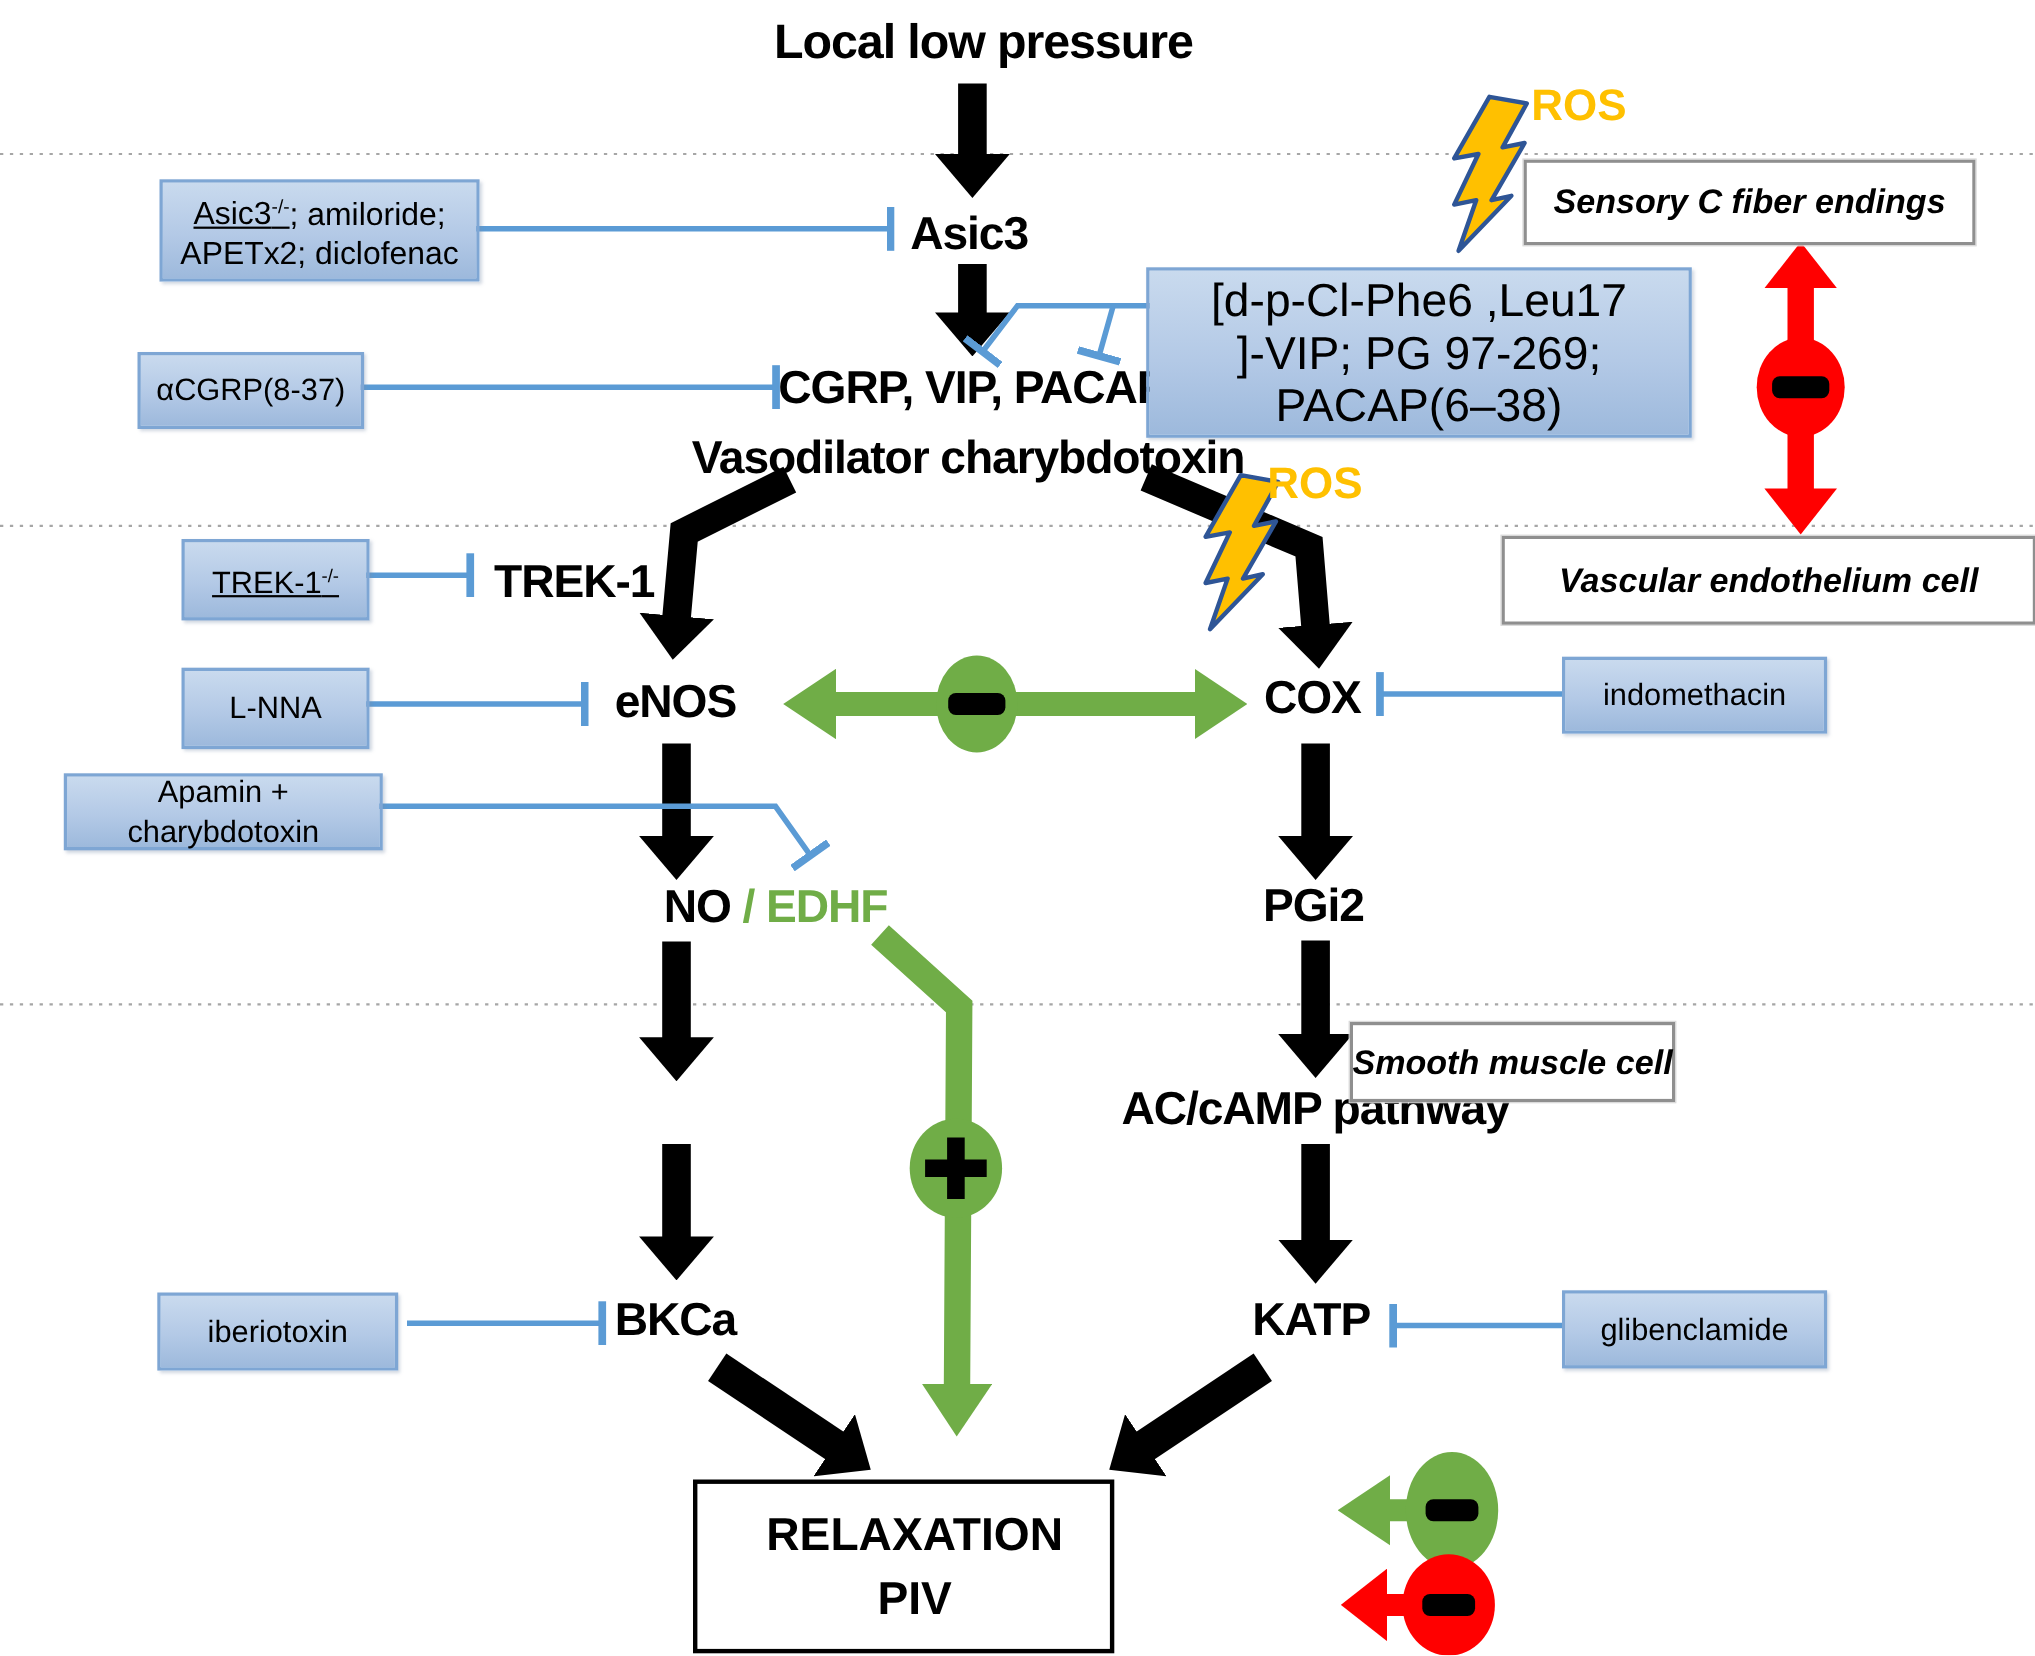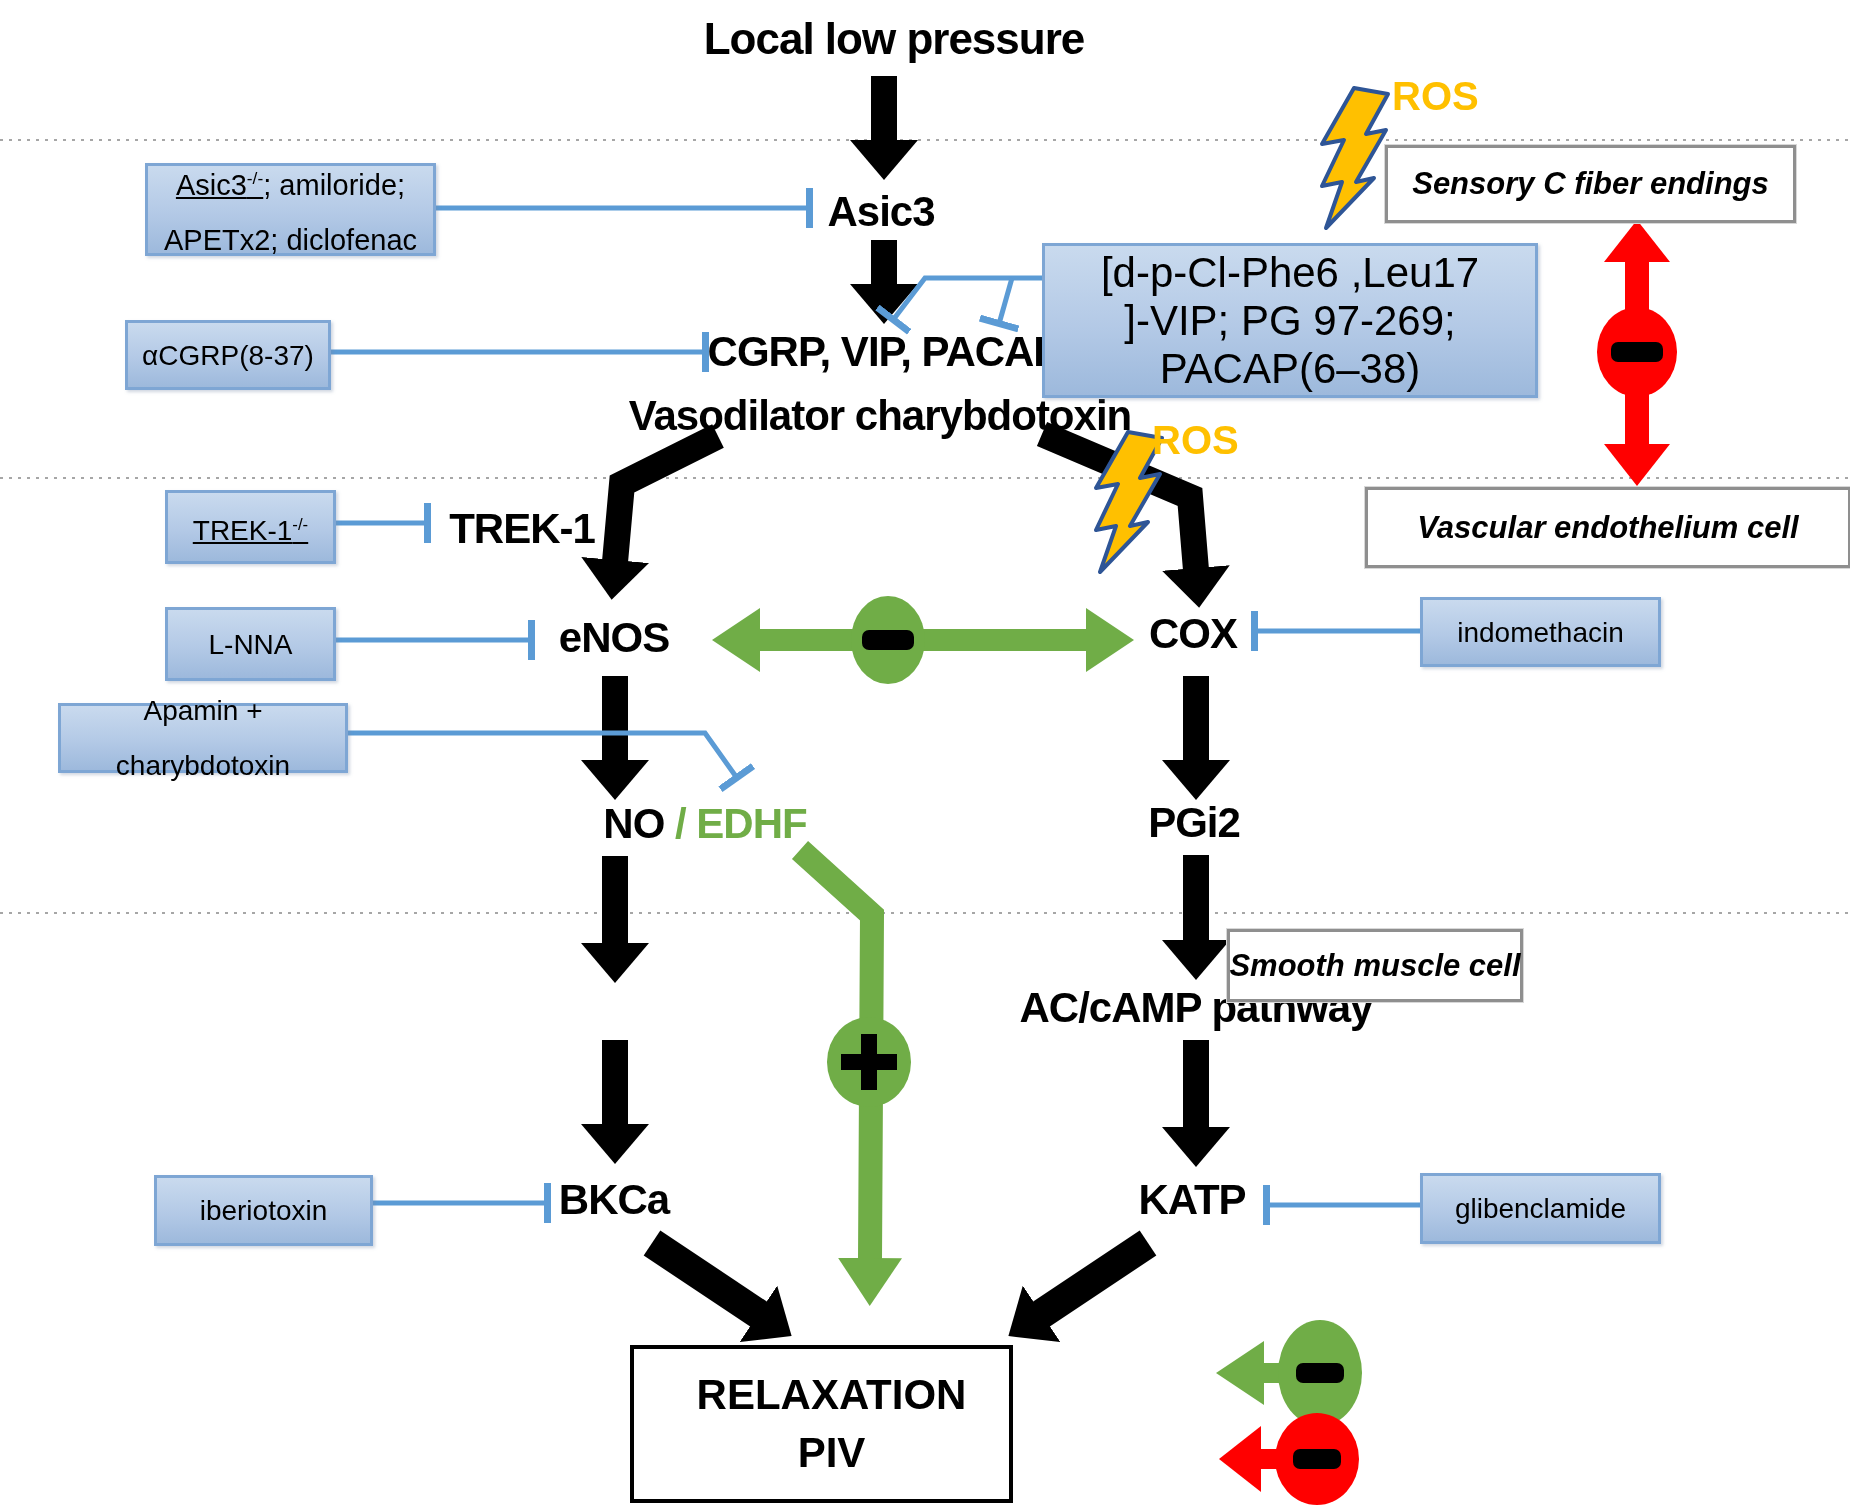--- a/index.html
+++ b/index.html
@@ -12,21 +12,21 @@
   .node {
     position:absolute; z-index:2; text-align:center; color:#000;
     font-weight:bold; font-size:42px; letter-spacing:-1px; white-space:nowrap;
   }
   .green-text { color:#70ad47; }
   .bluebox {
     position:absolute; z-index:2;
     background:linear-gradient(180deg,#c9daee 0%,#b3c9e6 55%,#9db9dc 100%);
     border:3px solid #7ea6d4;
     display:flex; align-items:center; justify-content:center;
-    text-align:center; font-size:28px; color:#000; line-height:55px;
+    text-align:center; font-size:28px; color:#000; line-height:36px;
     box-shadow:2px 2px 3px rgba(120,140,170,0.35);
   }
   .bluebox sup { font-size:60%; }
   .region {
     position:absolute; z-index:3; background:#ffffff;
     border:3px solid #8f8f8f; outline:1px solid #d8d8d8;
     display:flex; align-items:center; justify-content:center;
     font-weight:bold; font-style:italic; font-size:31px; color:#000; white-space:nowrap;
   }
   .ros {
@@ -159,21 +159,21 @@
   </div>
   <div class="bluebox" style="left:165px; top:607px; width:165px; height:68px;">
     <span>L-NNA</span>
   </div>
   <div class="bluebox" style="left:58px; top:703px; width:284px; height:64px;">
     <span>Apamin + charybdotoxin</span>
   </div>
   <div class="bluebox" style="left:1420px; top:597px; width:235px; height:64px;">
     <span>indomethacin</span>
   </div>
-  <div class="bluebox" style="left:154px; top:1175px; width:213px; height:65px;">
+  <div class="bluebox" style="left:143px; top:1175px; width:213px; height:65px;">
     <span>iberiotoxin</span>
   </div>
   <div class="bluebox" style="left:1420px; top:1173px; width:235px; height:65px;">
     <span>glibenclamide</span>
   </div>
 
   <div class="outcome-box" style="left:630px; top:1345px; width:355px; height:150px;">
     <span>RELAXATION</span>
     <span>PIV</span>
   </div>

